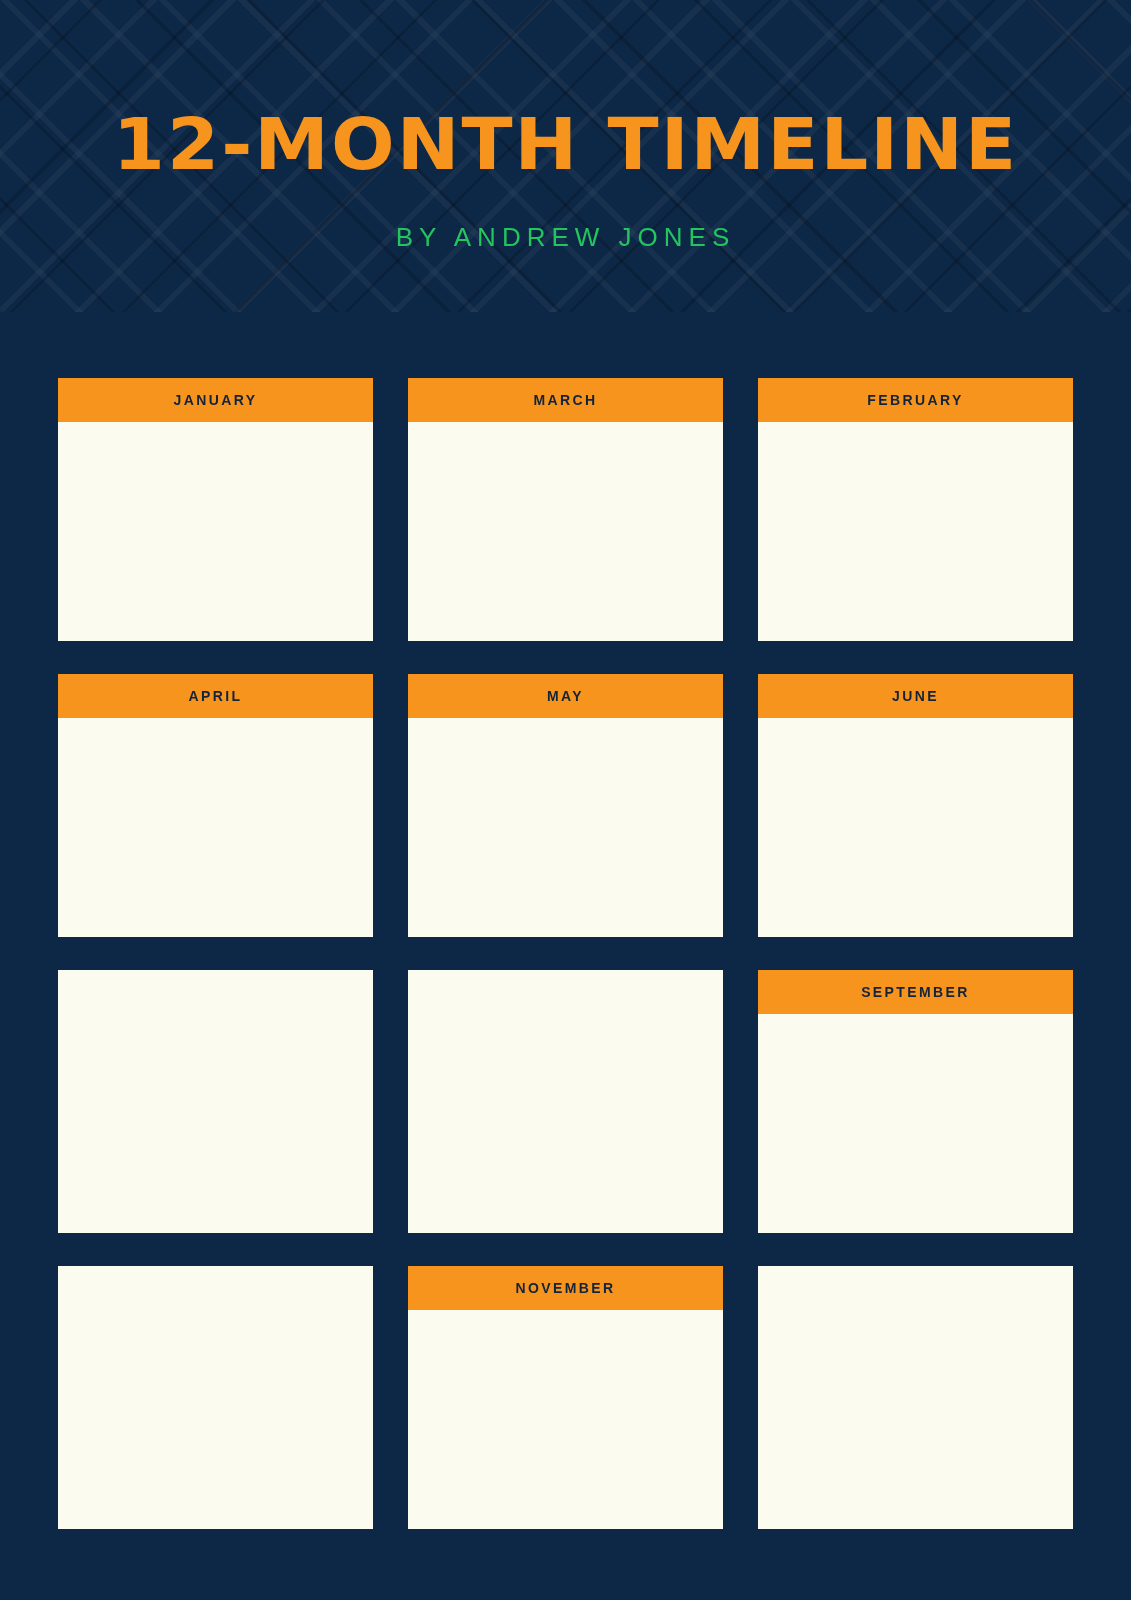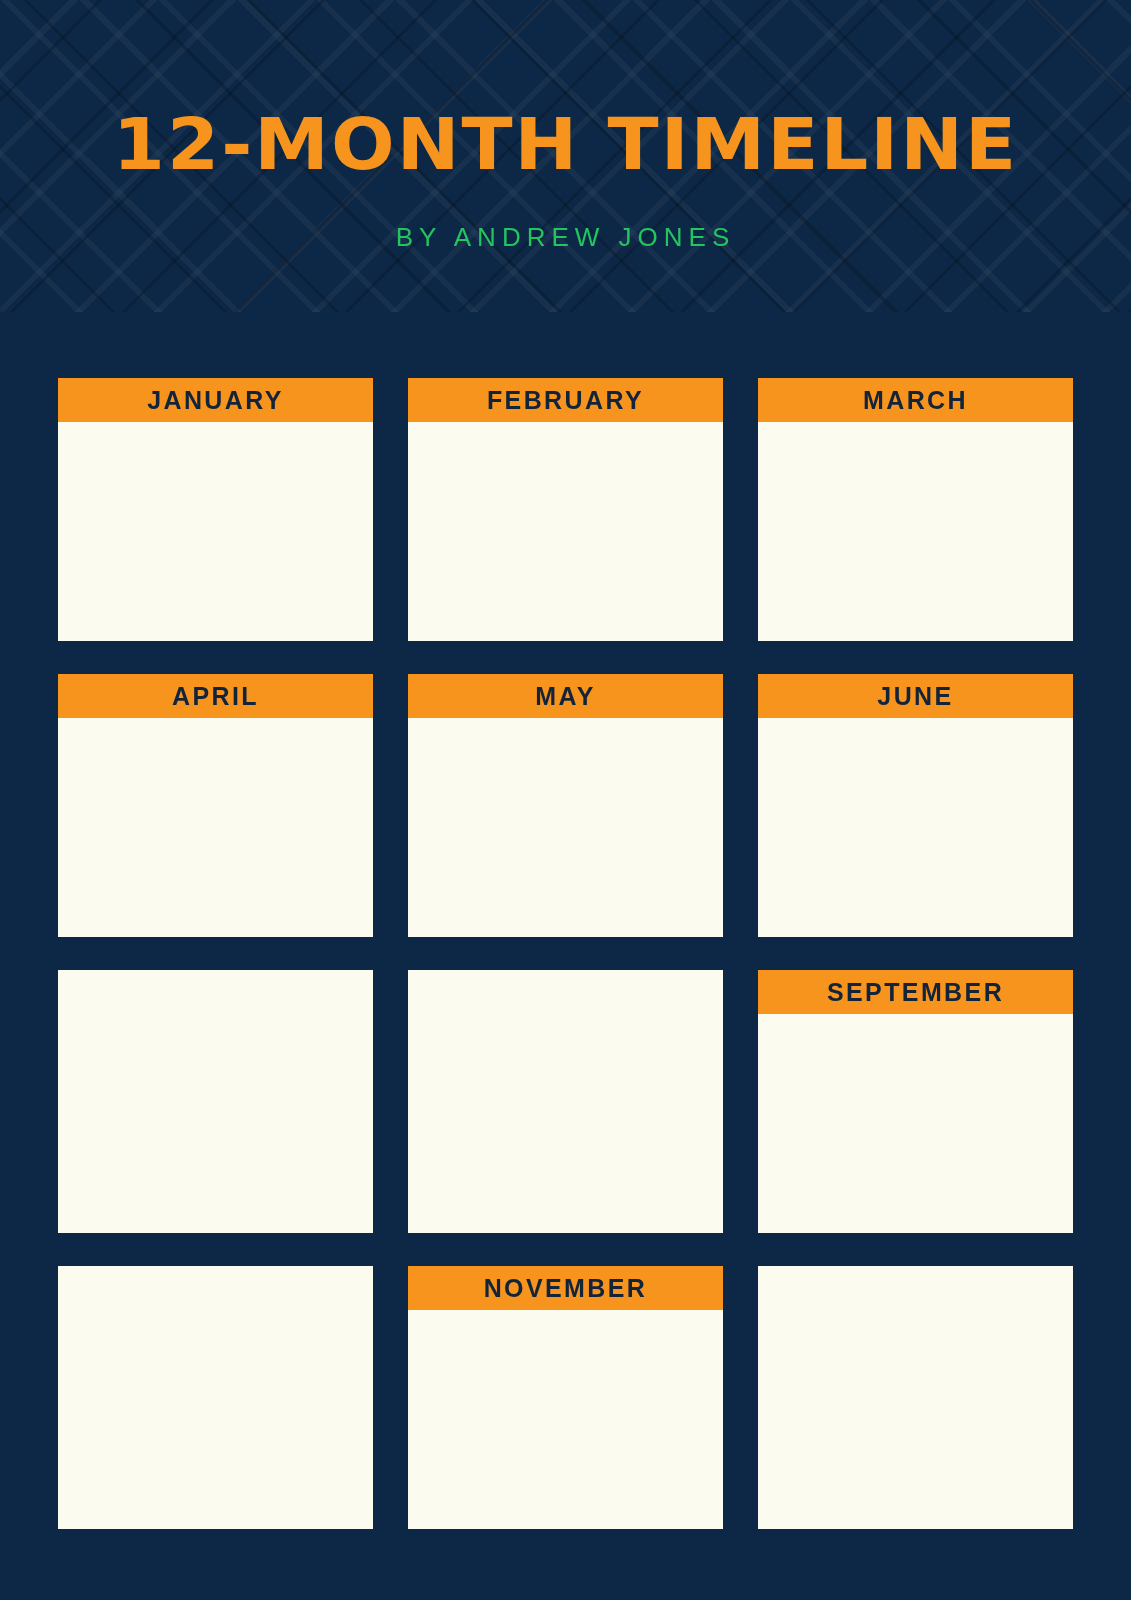--- a/index.html
+++ b/index.html
@@ -107,21 +107,21 @@
   .month-card {
     display: flex;
     flex-direction: column;
     width: 315px;
   }
 
   .month-header {
     height: 44px;
     background: #f7941e;
     color: #13243a;
-    font-size: 25px;
+    font-size: 14px;
     font-weight: bold;
     letter-spacing: 2.4px;
     display: flex;
     align-items: center;
     justify-content: center;
     text-transform: uppercase;
     font-family: "Liberation Sans", sans-serif;
   }
 
   .month-body {
@@ -144,26 +144,26 @@
   </div>
 
   <div class="grid">
 
     <div class="month-card">
       <div class="month-header">JANUARY</div>
       <div class="month-body"></div>
     </div>
 
     <div class="month-card">
+      <div class="month-header">MARCH</div>
+      <div class="month-body"></div>
+    </div>
+
+    <div class="month-card">
       <div class="month-header">FEBRUARY</div>
-      <div class="month-body"></div>
-    </div>
-
-    <div class="month-card">
-      <div class="month-header">MARCH</div>
       <div class="month-body"></div>
     </div>
 
     <div class="month-card">
       <div class="month-header">APRIL</div>
       <div class="month-body"></div>
     </div>
 
     <div class="month-card">
       <div class="month-header">MAY</div>

